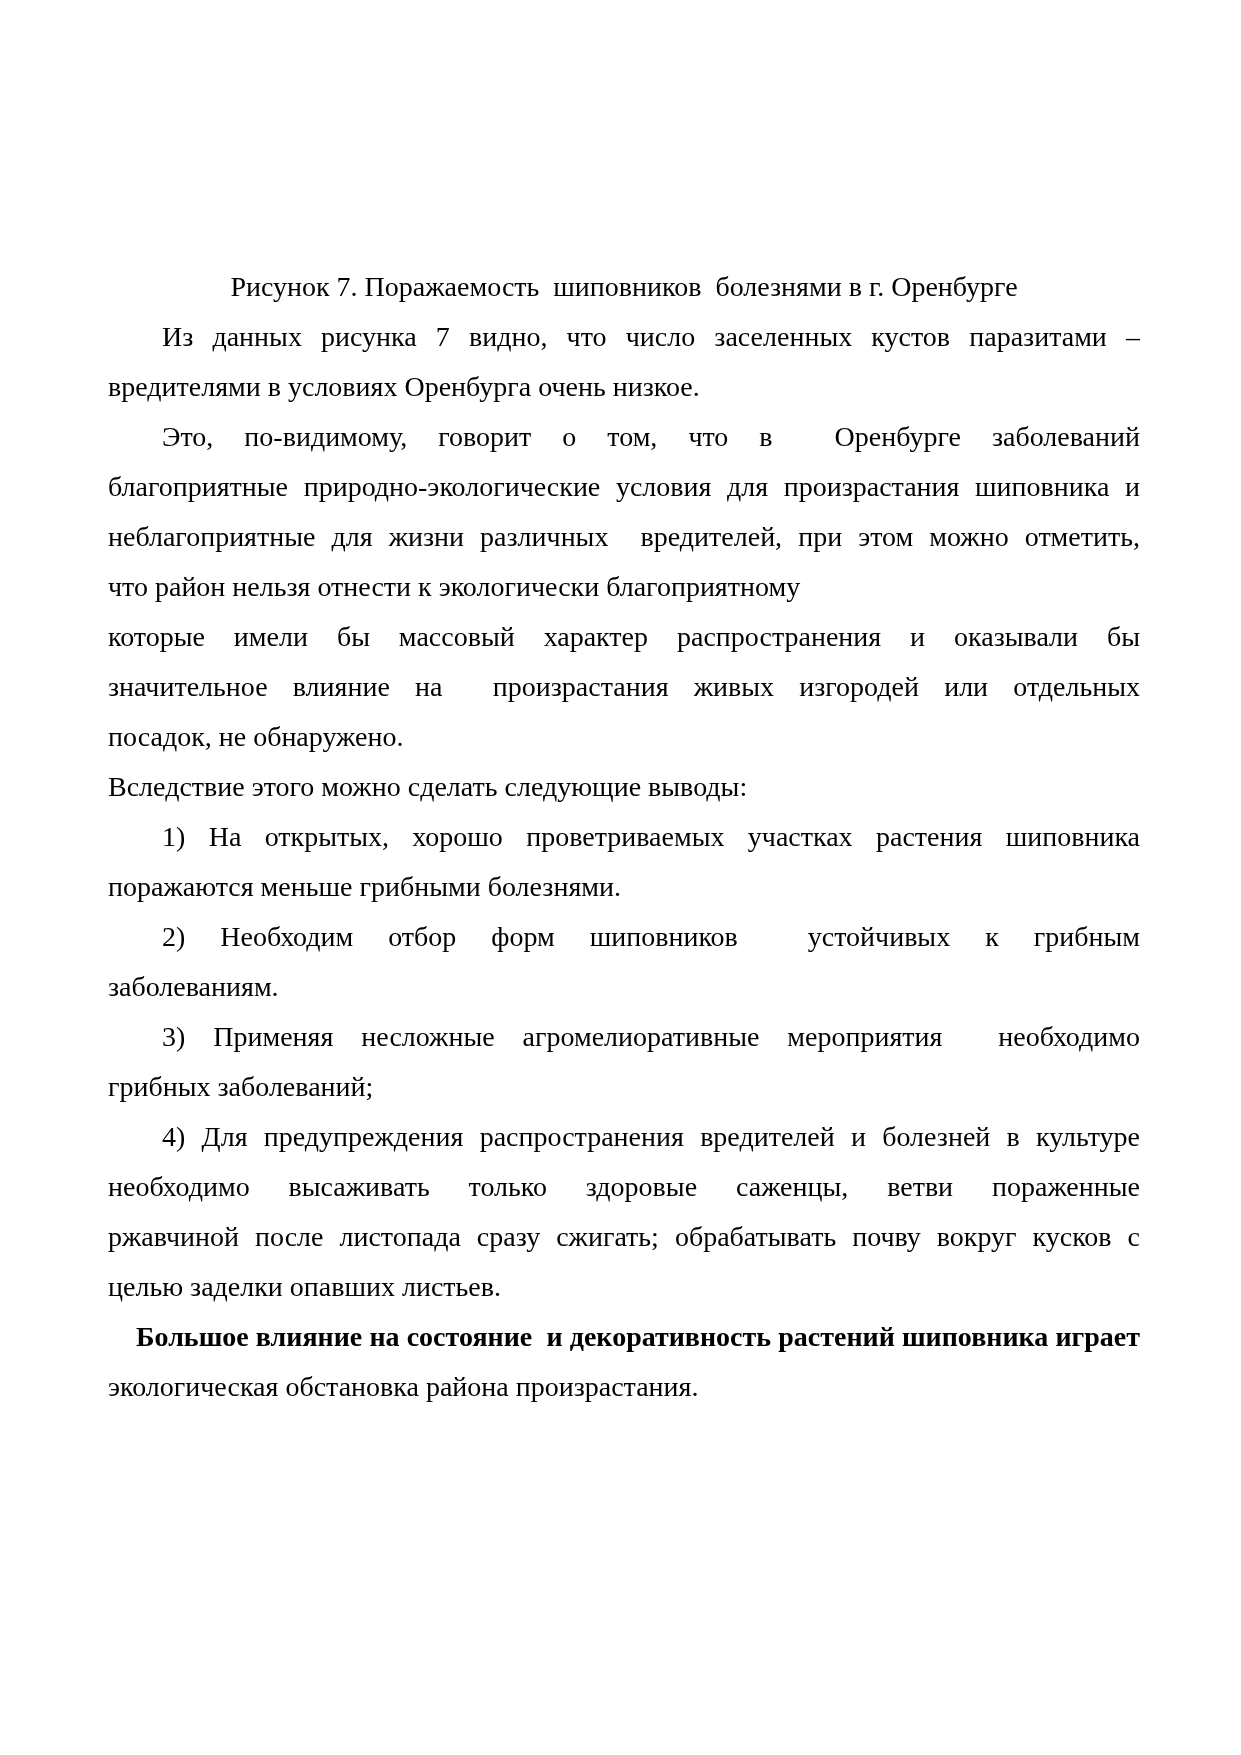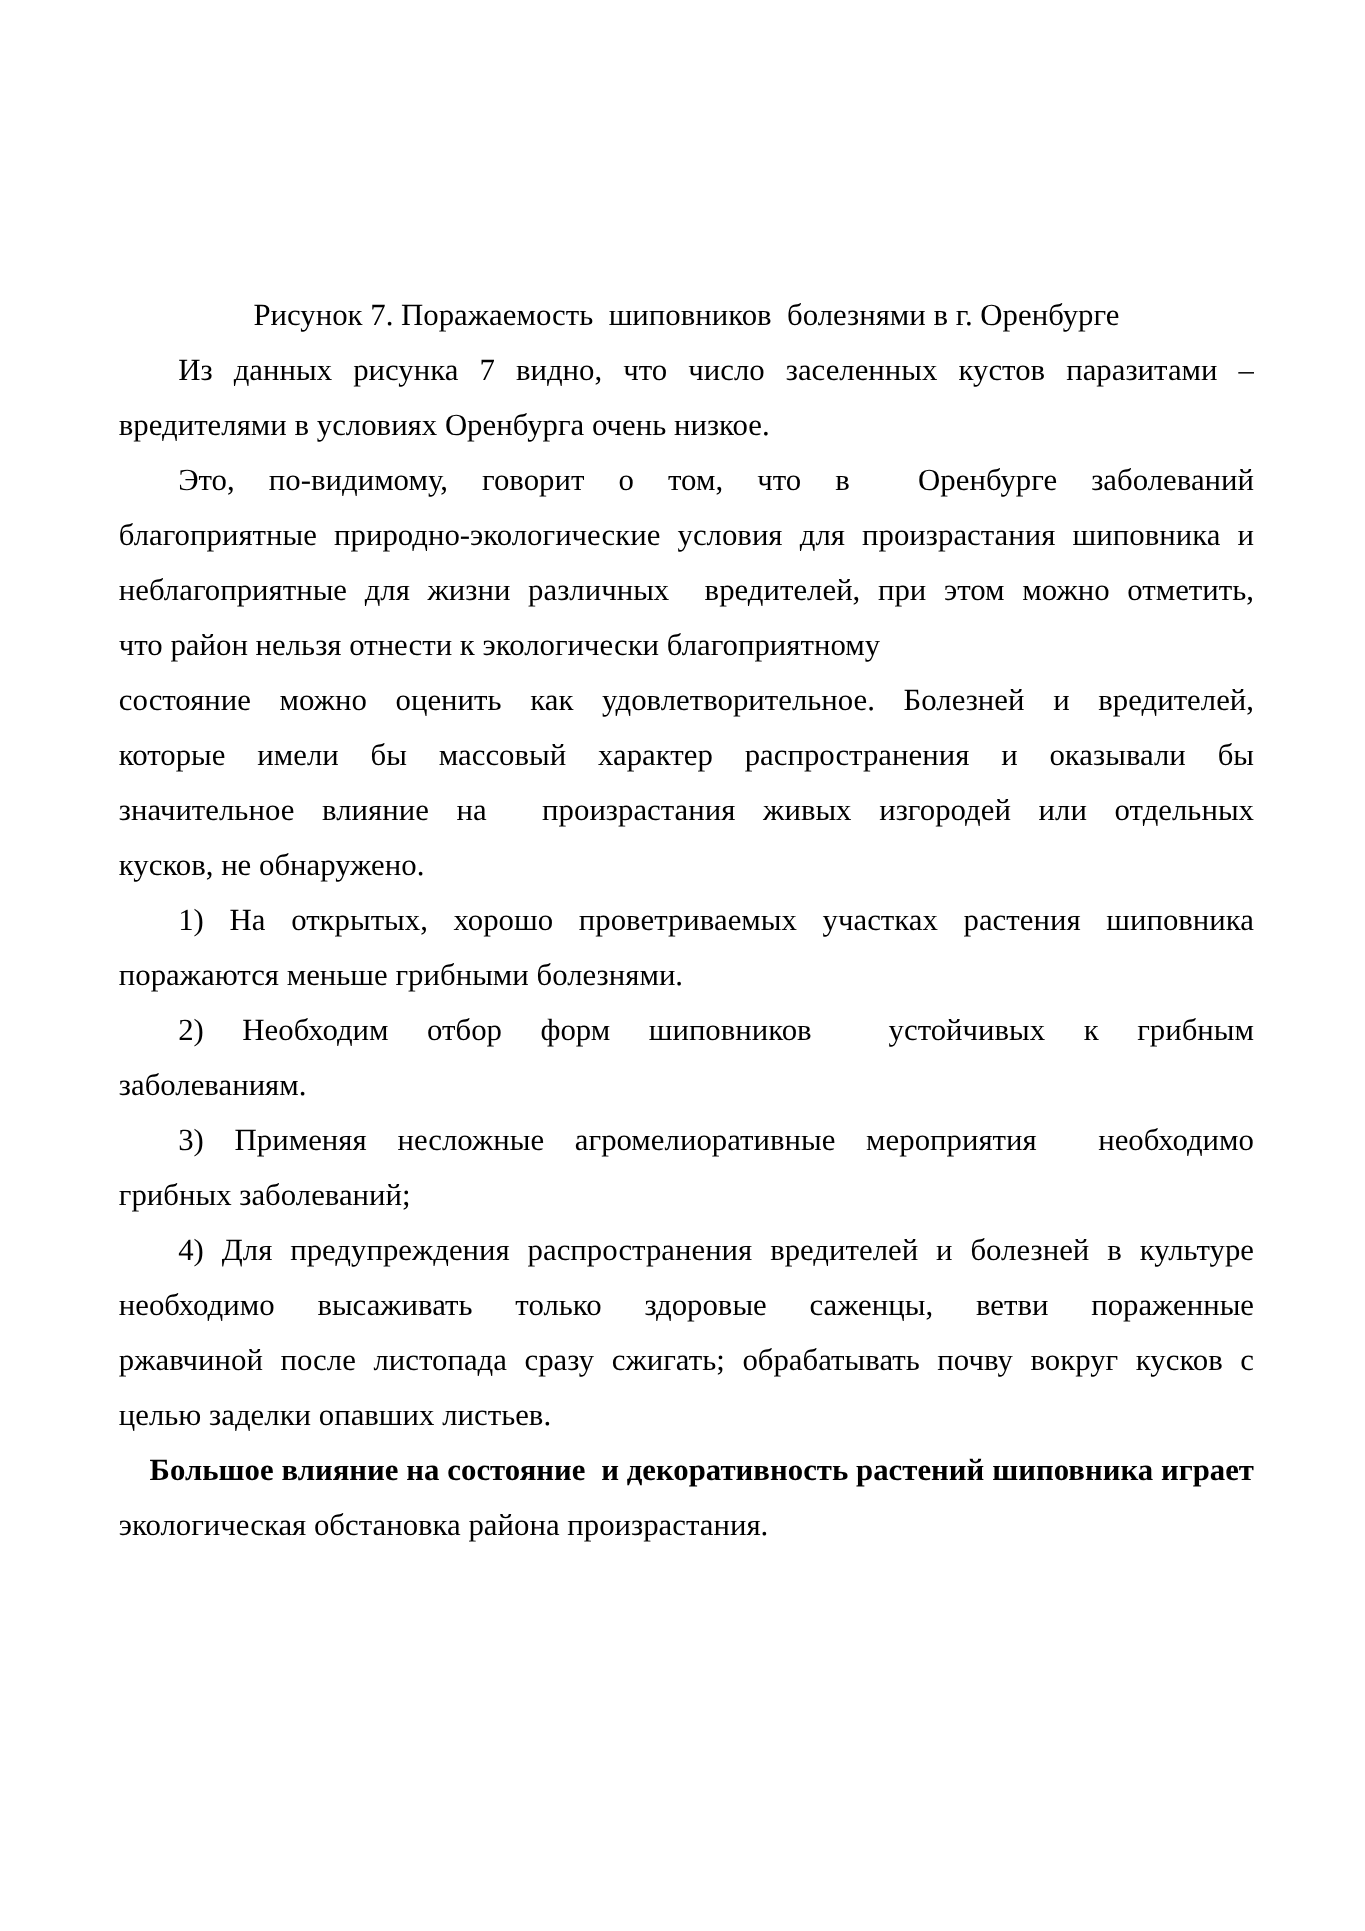--- a/index.html
+++ b/index.html
@@ -55,24 +55,26 @@
         <div class="line">Из данных рисунка 7 видно, что число заселенных кустов паразитами –</div>
         <div class="line final">вредителями в условиях Оренбурга очень низкое.</div>
       </div>
       <div class="para indent-normal">
         <div class="line">Это, по-видимому, говорит о том, что в  Оренбурге заболеваний</div>
         <div class="line">благоприятные природно-экологические условия для произрастания шиповника и</div>
         <div class="line">неблагоприятные для жизни различных  вредителей, при этом можно отметить,</div>
         <div class="line final">что район нельзя отнести к экологически благоприятному</div>
       </div>
       <div class="para indent-none">
-        <div class="line">состояние можно оценить как удовлетворительное. Болезней и вредителей,</div>
         <div class="line">которые имели бы массовый характер распространения и оказывали бы</div>
         <div class="line">значительное влияние на  произрастания живых изгородей или отдельных</div>
-        <div class="line final">кусков, не обнаружено.</div>
+        <div class="line final">посадок, не обнаружено.</div>
+      </div>
+      <div class="para indent-none">
+        <div class="line final">Вследствие этого можно сделать следующие выводы:</div>
       </div>
       <div class="para indent-normal">
         <div class="line">1) На открытых, хорошо проветриваемых участках растения шиповника</div>
         <div class="line final">поражаются меньше грибными болезнями.</div>
       </div>
       <div class="para indent-normal">
         <div class="line">2) Необходим отбор форм шиповников  устойчивых к грибным</div>
         <div class="line final">заболеваниям.</div>
       </div>
       <div class="para indent-normal">

